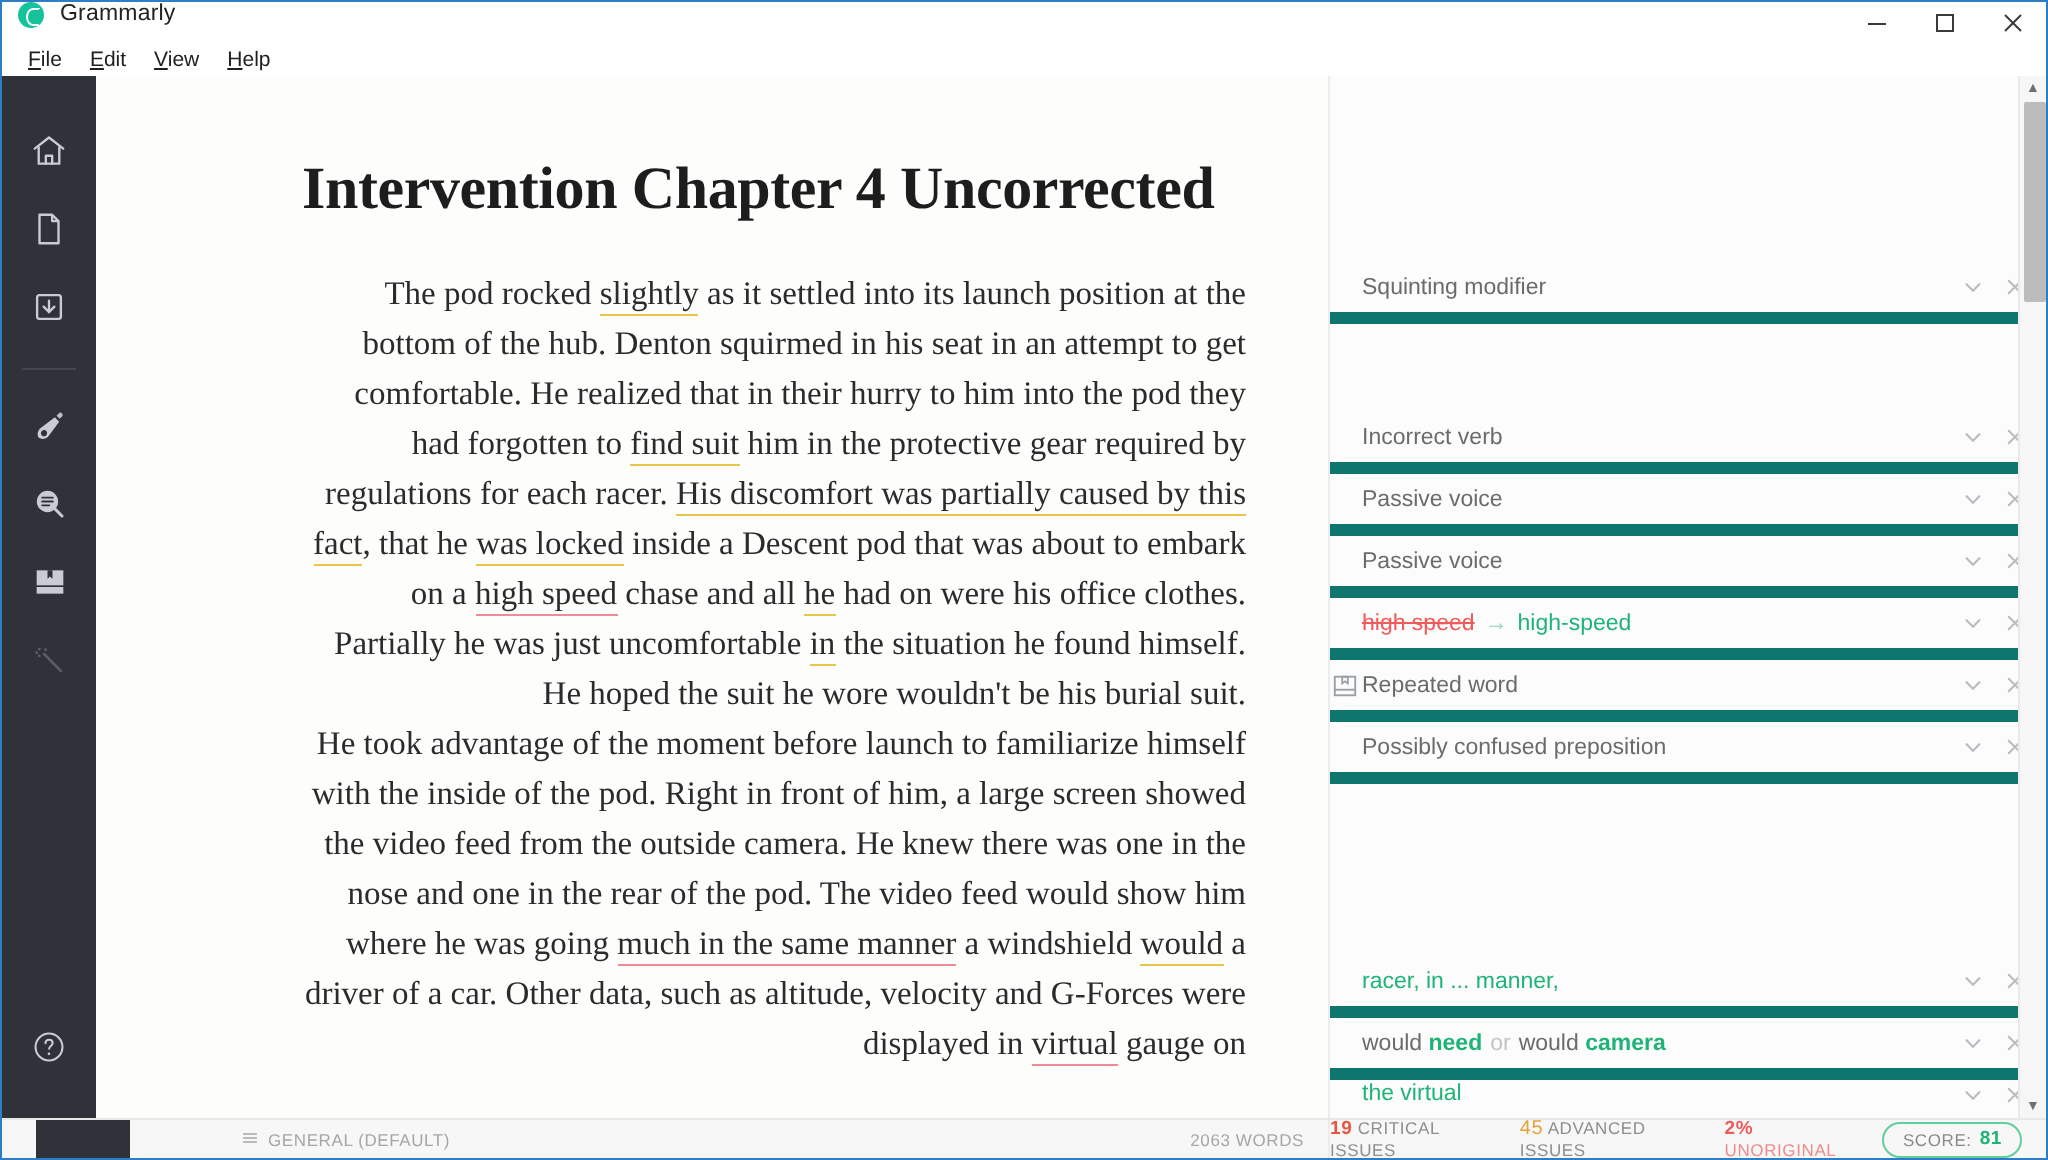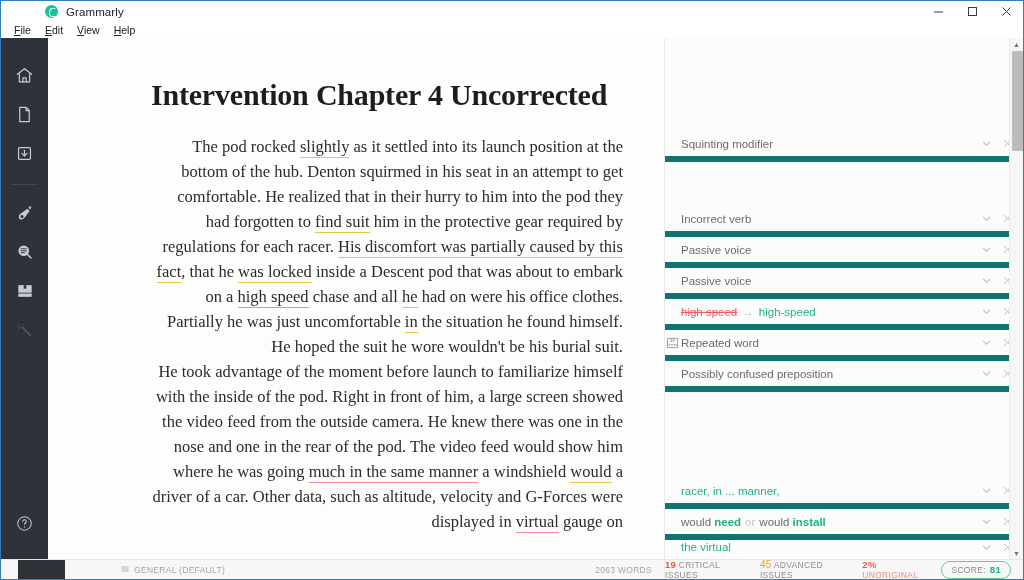--- a/index.html
+++ b/index.html
@@ -15,25 +15,23 @@
     border: 1px solid #2d7ec4;
     background: #ffffff;
     display: flex;
     flex-direction: column;
   }
 
   
   .titlebar {
     height: 21px;
     display: flex;
-    align-items: center;
     background: #ffffff;
     flex: 0 0 auto;
     position: relative;
-    margin-left: 36px;
   }
   .tb-logo {
     width: 13px; height: 13px;
     border-radius: 50%;
     background: #15c39a;
     margin-left: 8px;
     position: relative;
     flex: 0 0 auto;
   }
   .tb-logo::after {
@@ -549,21 +547,21 @@
             <span class="act">
               <svg width="9" height="9" viewBox="0 0 10 10" fill="none" stroke="currentColor" stroke-width="1.1" stroke-linecap="round">
                   <path d="M1.5 1.5 8.5 8.5M8.5 1.5 1.5 8.5"></path>
                 </svg>
             </span>
           </span>
         </div>
 
         <div class="card">
           <span class="card-label">
-            <span>would </span><span class="bold-g">need</span><span class="or">or</span><span>would </span><span class="bold-g">install</span>
+            <span>would </span><span class="bold-g">need</span><span class="or">or</span><span>would </span><span class="bold-g">camera</span>
           </span>
           <span class="card-actions">
             <span class="act">
               <svg width="11" height="11" viewBox="0 0 12 12" fill="none" stroke="currentColor" stroke-width="1.2" stroke-linecap="round">
                   <path d="M2.5 4.5 6 8l3.5-3.5"></path>
                 </svg>
             </span>
             <span class="act">
               <svg width="9" height="9" viewBox="0 0 10 10" fill="none" stroke="currentColor" stroke-width="1.1" stroke-linecap="round">
                   <path d="M1.5 1.5 8.5 8.5M8.5 1.5 1.5 8.5"></path>

